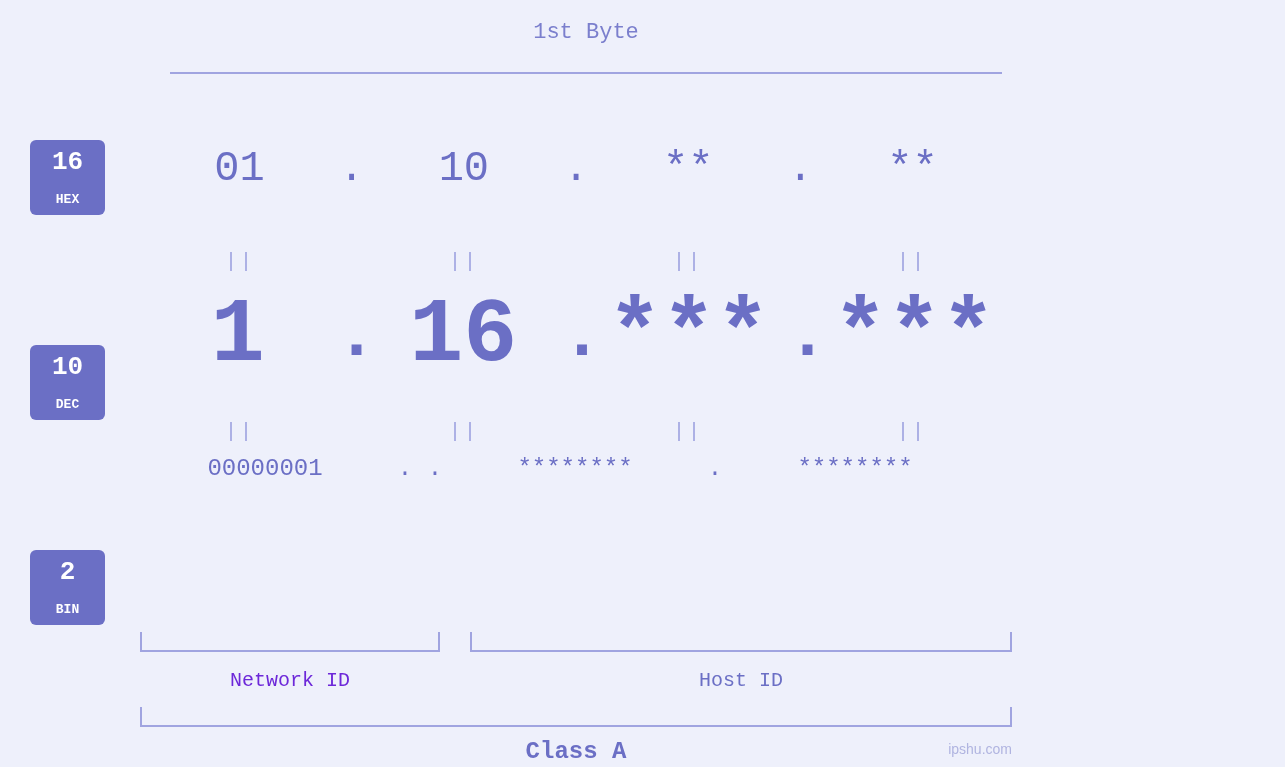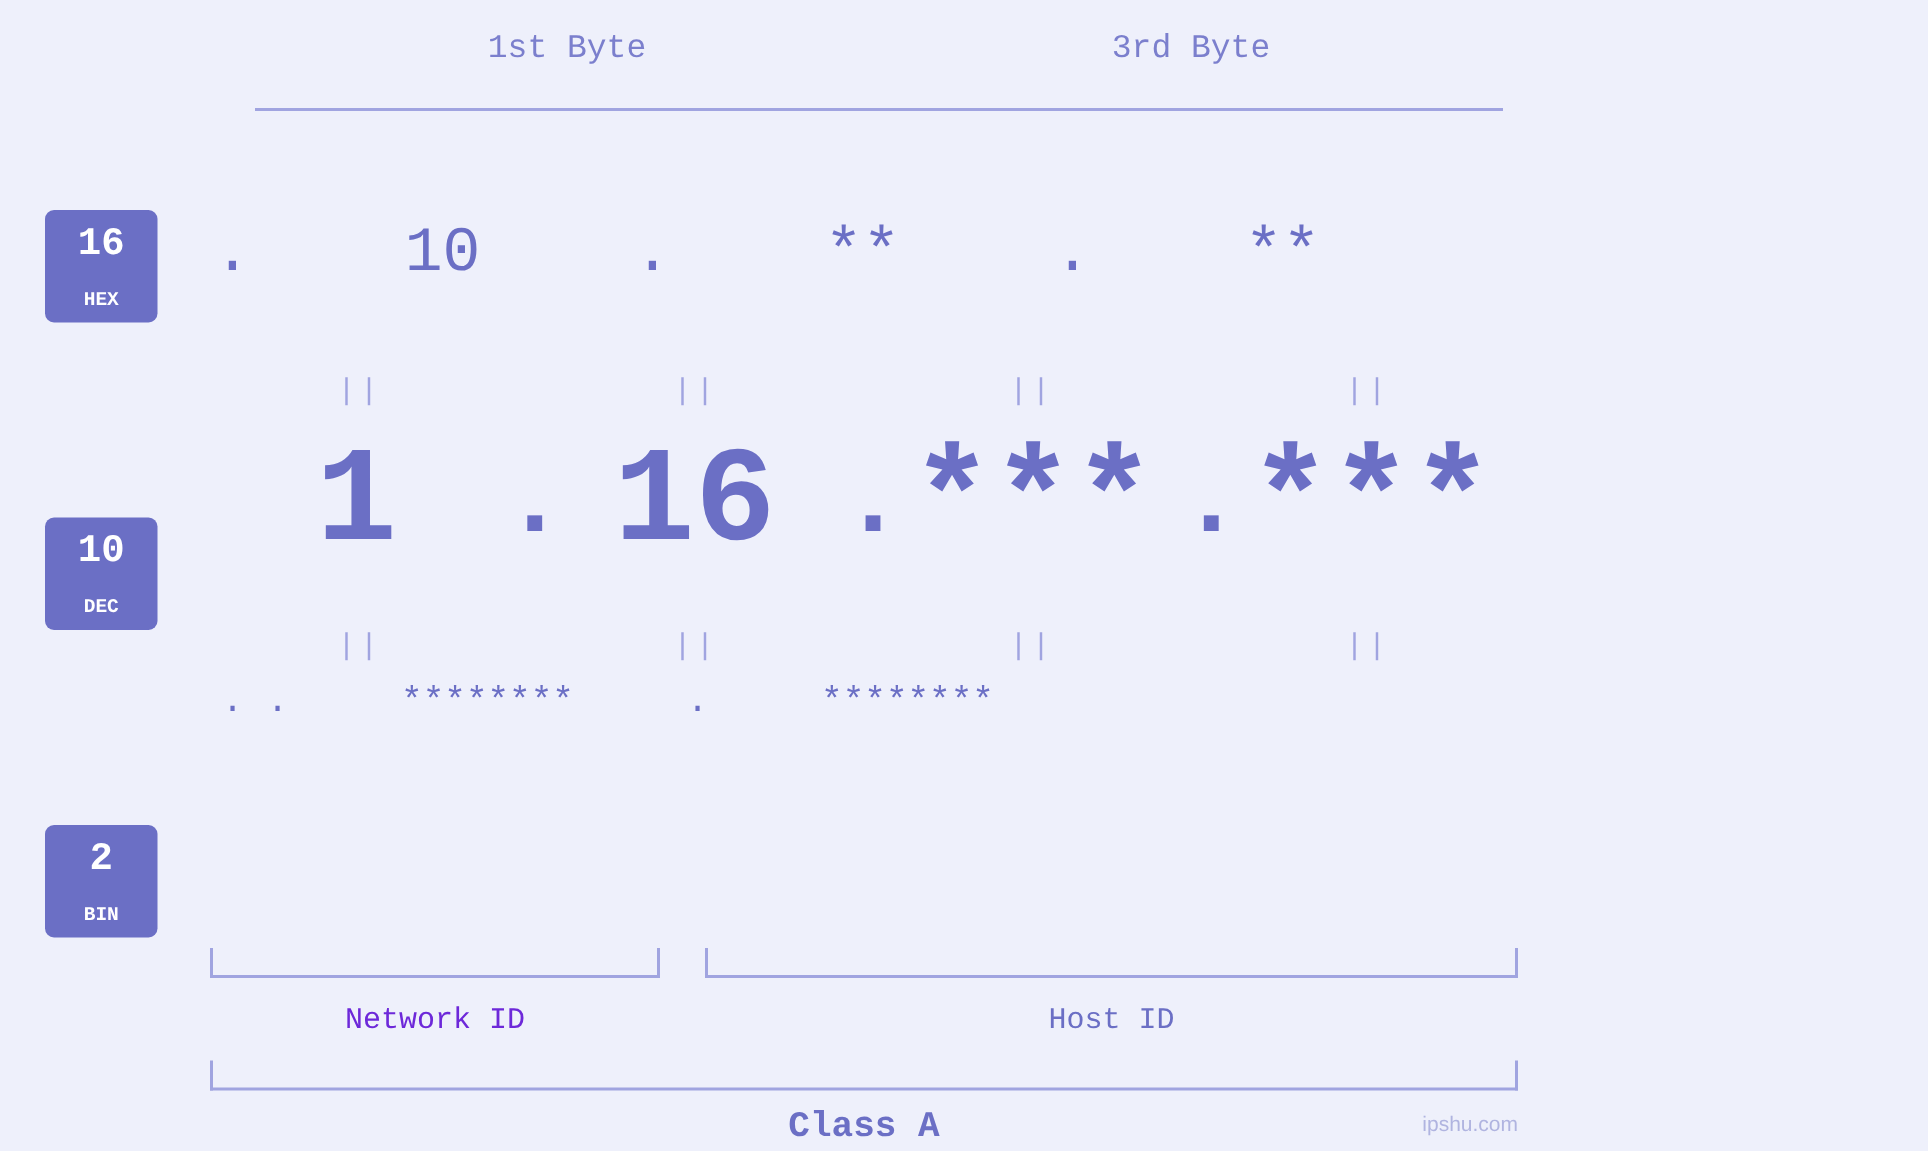--- a/index.html
+++ b/index.html
@@ -290,21 +290,20 @@
       margin-top: 20px;
     }
   </style>
 </head>
 <body>
 
 <div class="main-container">
 
   <div class="byte-headers">
     <div class="byte-header">1st Byte</div>
-    <div class="byte-header">3rd Byte</div>
   </div>
 
   <div class="bracket-top">
     <div class="bracket-line"></div>
     <div class="bracket-line"></div>
     <div class="bracket-line"></div>
     <div class="bracket-line"></div>
   </div>
 
   <div class="badges">
@@ -318,20 +317,21 @@
     </div>
     <div class="badge">
       <span class="badge-number">2</span>
       <span class="badge-label">BIN</span>
     </div>
   </div>
 
   <div class="content-area">
 
     <div class="row-hex">
+      <div class="cell hex-value">01</div>
       <div class="cell-dot hex-value">.</div>
       <div class="cell hex-value">10</div>
       <div class="cell-dot hex-value">.</div>
       <div class="cell hex-value wildcard-hex">**</div>
       <div class="cell-dot hex-value">.</div>
       <div class="cell hex-value wildcard-hex">**</div>
     </div>
 
     <div class="equals-row-1">
       <div class="equals-cell">||</div>
@@ -357,20 +357,21 @@
       <div class="equals-cell">||</div>
       <div class="equals-dot-spacer"></div>
       <div class="equals-cell">||</div>
       <div class="equals-dot-spacer"></div>
       <div class="equals-cell">||</div>
       <div class="equals-dot-spacer"></div>
       <div class="equals-cell">||</div>
     </div>
 
     <div class="row-bin">
+      <div class="cell bin-value">00000001</div>
       <div class="cell-dot bin-value">.</div>
       <div class="cell-dot bin-value">.</div>
       <div class="cell bin-value wildcard-bin">********</div>
       <div class="cell-dot bin-value">.</div>
       <div class="cell bin-value wildcard-bin">********</div>
     </div>
 
   </div>
 
   <div class="bottom-bracket-area">

